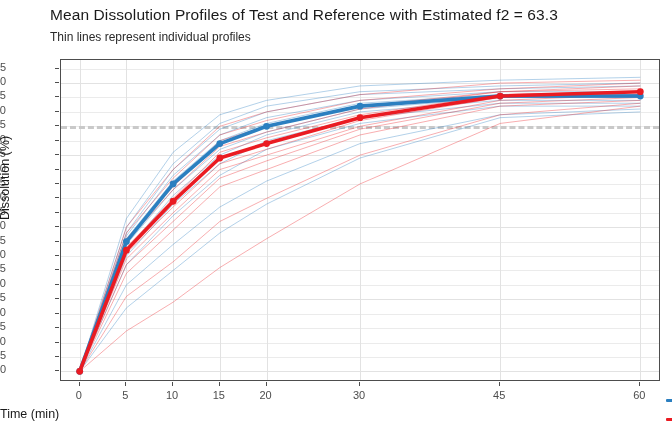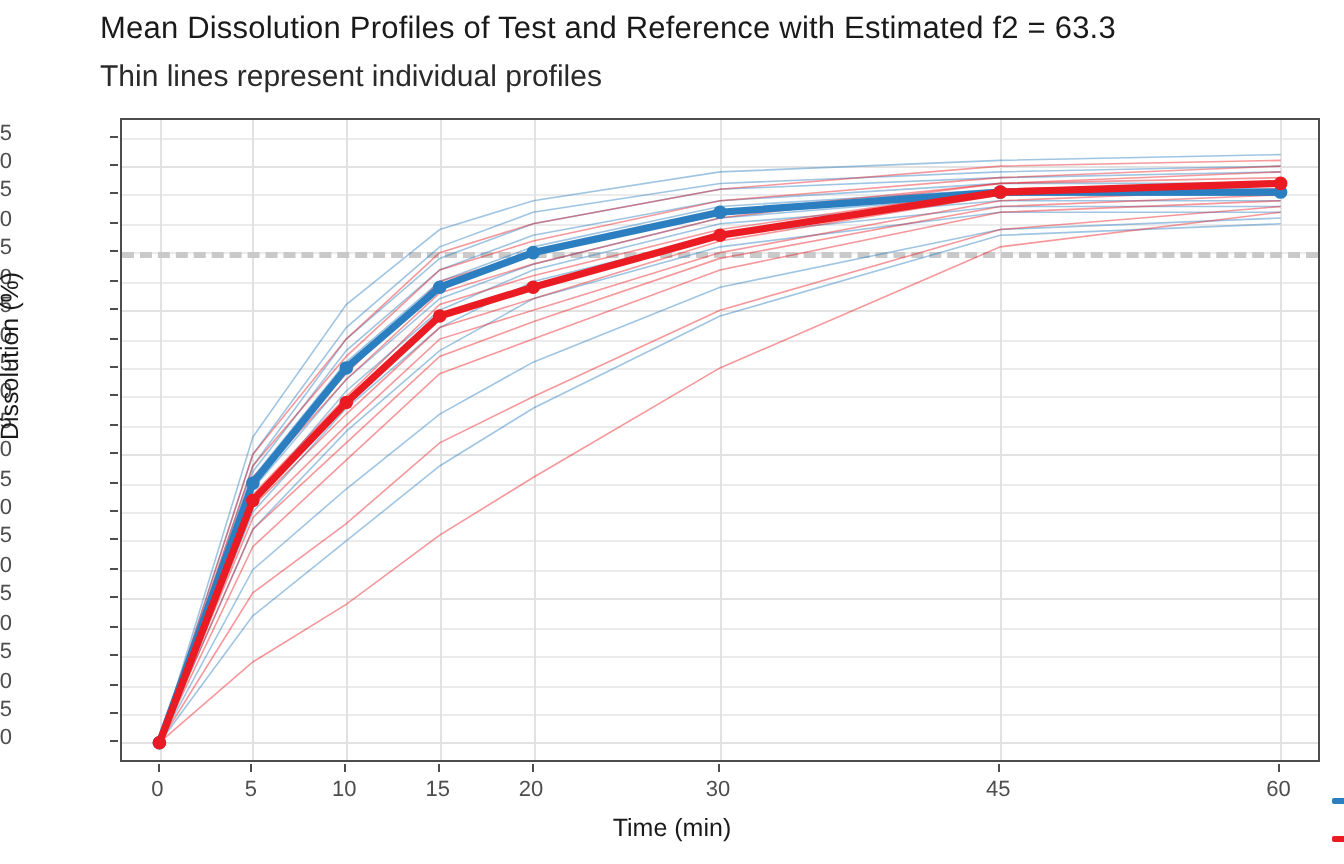--- a/index.html
+++ b/index.html
@@ -9,21 +9,21 @@
     color:#000;overflow:hidden;position:relative;
   }
   #root{position:absolute;inset:0;border-radius:18px;}
 
   .title{
     position:absolute;left:50px;top:6px;
     font-size:15.5px;color:#1a1a1a;white-space:nowrap;letter-spacing:.1px;
   }
   .subtitle{
     position:absolute;left:50px;top:30px;
-    font-size:15px;color:#2a2a2a;white-space:nowrap;
+    font-size:12px;color:#2a2a2a;white-space:nowrap;
   }
 
   
   .panel{
     position:absolute;left:60px;top:59px;width:600px;height:322px;
     background:#ffffff;
     border:1px solid #4d4d4d;
     box-sizing:border-box;
   }
   .grid-line{position:absolute;background:#ebebeb;}
@@ -42,21 +42,21 @@
     font-size:11px;color:#4d4d4d;
   }
   .ytickmark{position:absolute;width:4px;height:1px;background:#4d4d4d;left:-5px;}
   .xtick{
     position:absolute;top:389px;width:60px;margin-left:-30px;text-align:center;
     font-size:11px;color:#4d4d4d;
   }
   .xtickmark{position:absolute;top:382px;width:1px;height:4px;background:#4d4d4d;}
 
   .xlab{
-    position:absolute;left:0;right:0;top:407px;text-align:center;
+    position:absolute;left:0;right:0;top:407px;
     font-size:12.5px;color:#1a1a1a;
   }
   .ylab{
     position:absolute;left:-2px;top:220px;
     font-size:12.5px;color:#1a1a1a;
     transform:rotate(-90deg);transform-origin:left top;white-space:nowrap;
   }
 
   
   .legend{

